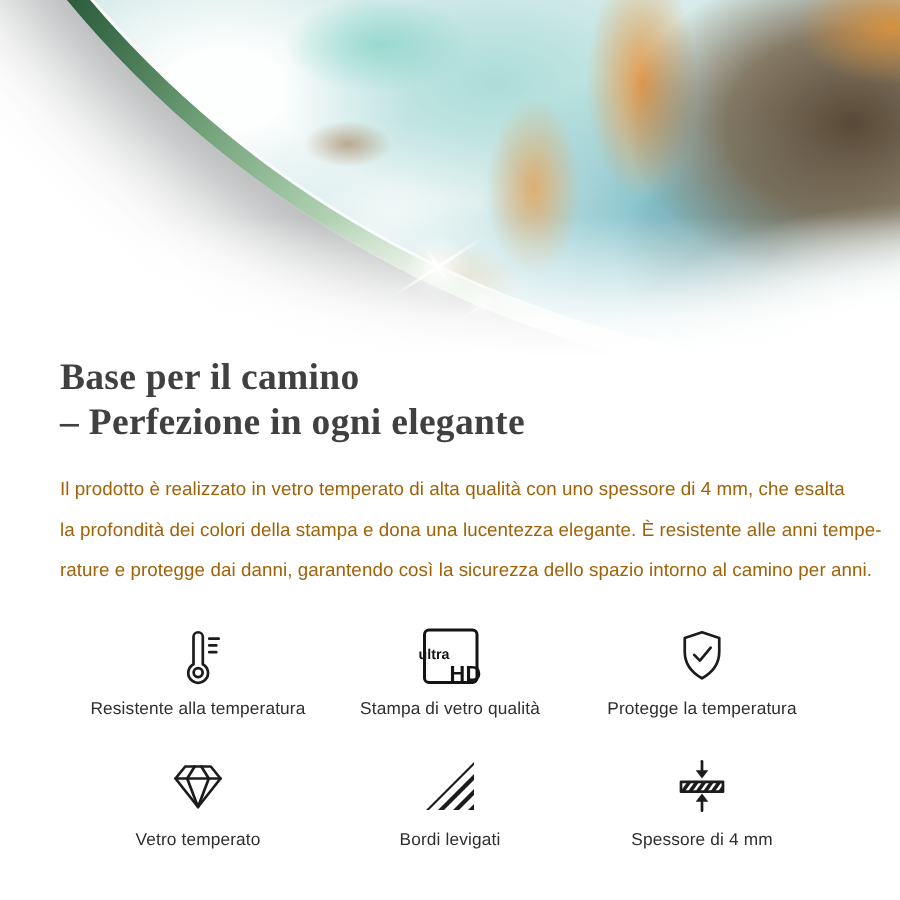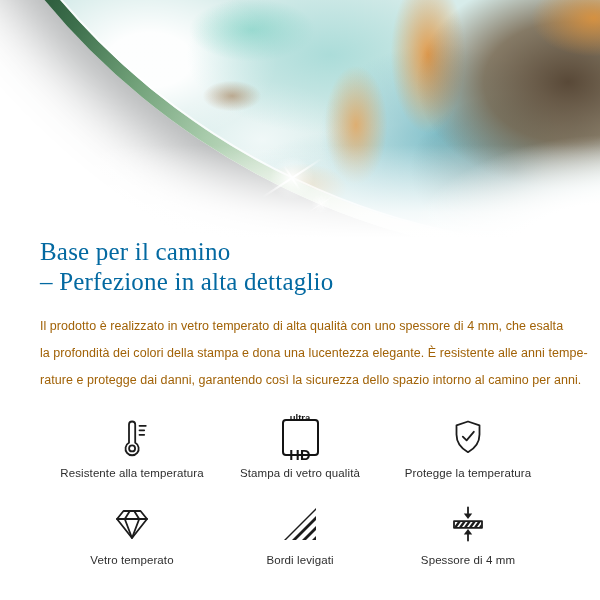--- a/index.html
+++ b/index.html
@@ -67,22 +67,22 @@
     background:linear-gradient(180deg, rgba(255,255,255,0) 0%, #fff 42%, #fff 58%, rgba(255,255,255,0) 100%);
     transform:rotate(-33deg);
   }
   .sparkle.main  { left:292px; top:178px; }
   .sparkle.small { left:321px; top:204px; transform:scale(0.45); opacity:0.75; }
 
   
   .content { position:relative; padding:0 40px; margin-top:-13px; }
 
   .title {
-    font-family:"Liberation Serif", serif; font-weight:400;
-    font-size:25px; line-height:30px; color:#0369a1; letter-spacing:0.2px;
+    font-family:"Liberation Serif", serif; font-weight:700;
+    font-size:25px; line-height:30px; color:#404040; letter-spacing:0.2px;
   }
   .desc { margin-top:16px; }
   .desc .line {
     font-size:12.5px; line-height:27px; color:#a16207;
     white-space:nowrap; letter-spacing:0.05px;
   }
 
   .features {
     margin:22px 8px 0 8px;
     display:grid; grid-template-columns:repeat(3, 1fr);
@@ -91,21 +91,21 @@
   .feature { display:flex; flex-direction:column; align-items:center; }
   .feature .icon-box { height:42px; display:flex; align-items:center; justify-content:center; }
   .feature .label { margin-top:9px; font-size:11.5px; color:#2e2e2e; letter-spacing:0.1px;text-align:center; }
 
   .icon-svg { display:block; }
   .icon-svg .stroke { fill:none; stroke:#1c1c1c; stroke-width:1.8; stroke-linecap:round; stroke-linejoin:round; }
   .icon-svg .fill   { fill:#1c1c1c; stroke:none; }
 
   .uhd-badge {
     width:37px; height:37px; border:2.2px solid #141414; border-radius:4px;
-    display:flex; flex-direction:column; align-items:center; justify-content:center;
+    display:flex; align-items:center; justify-content:center;
     color:#141414; background:#fff;
   }
   .uhd-badge .uhd-top    { font-size:9.5px;  font-weight:700; line-height:10px; }
   .uhd-badge .uhd-bottom { font-size:14.5px; font-weight:700; line-height:14px; letter-spacing:0.2px;margin-top:25px; }
 </style>
 </head>
 <body>
 
 <div class="page">
 
@@ -124,21 +124,21 @@
       <div class="glow"></div>
         <div class="ray-long"></div>
         <div class="ray-short"></div>
     </div>
   </div>
 
   <div class="content">
 
     <h1 class="title">
       <span style="display:block">Base per il camino</span>
-      <span style="display:block">– Perfezione in alta dettaglio</span>
+      <span style="display:block">– Perfezione in ogni elegante</span>
     </h1>
 
     <div class="desc">
       <div class="line">Il prodotto è realizzato in vetro temperato di alta qualità con uno spessore di 4 mm, che esalta</div>
       <div class="line">la profondità dei colori della stampa e dona una lucentezza elegante. È resistente alle anni tempe-</div>
       <div class="line">rature e protegge dai danni, garantendo così la sicurezza dello spazio intorno al camino per anni.</div>
     </div>
 
     <div class="features">
 

